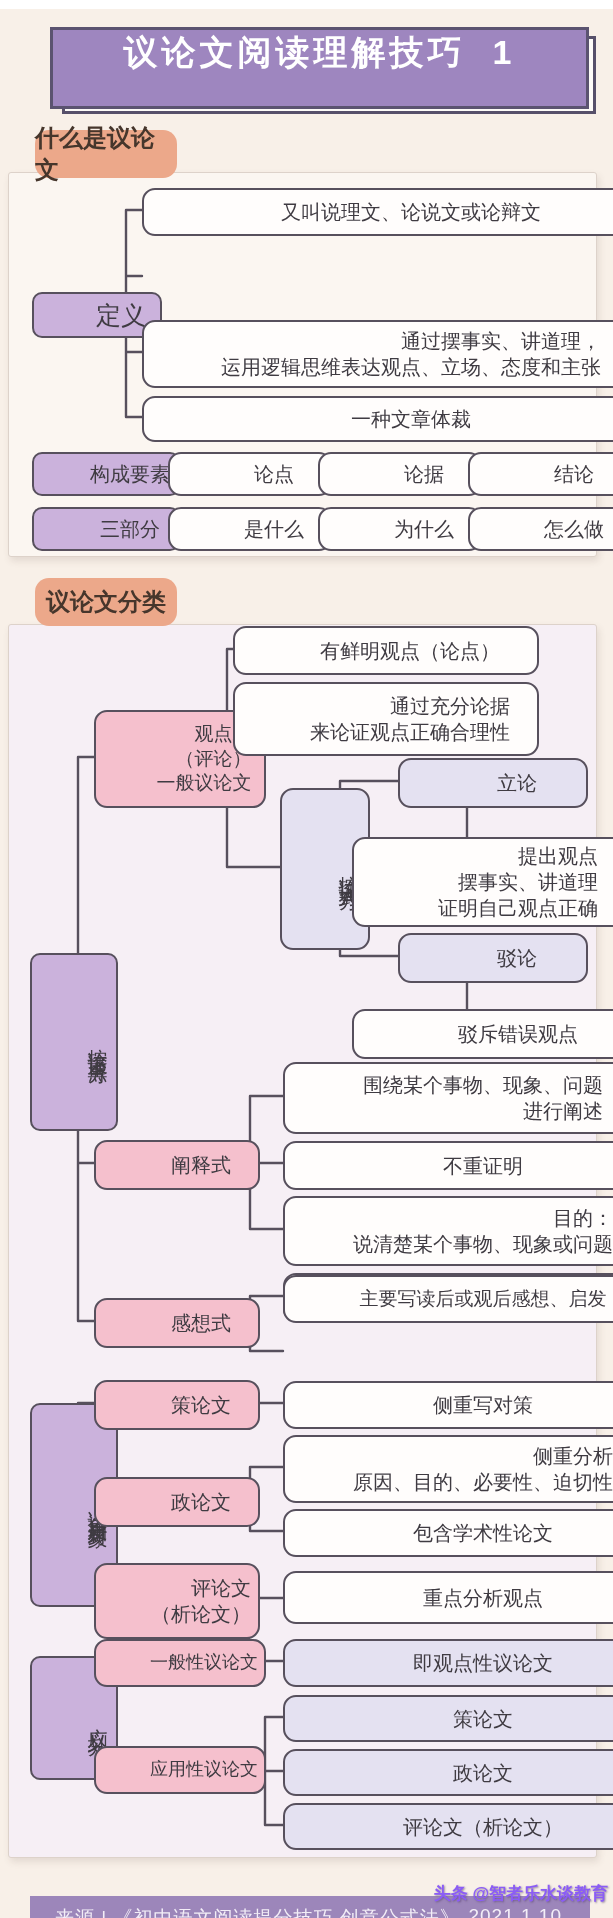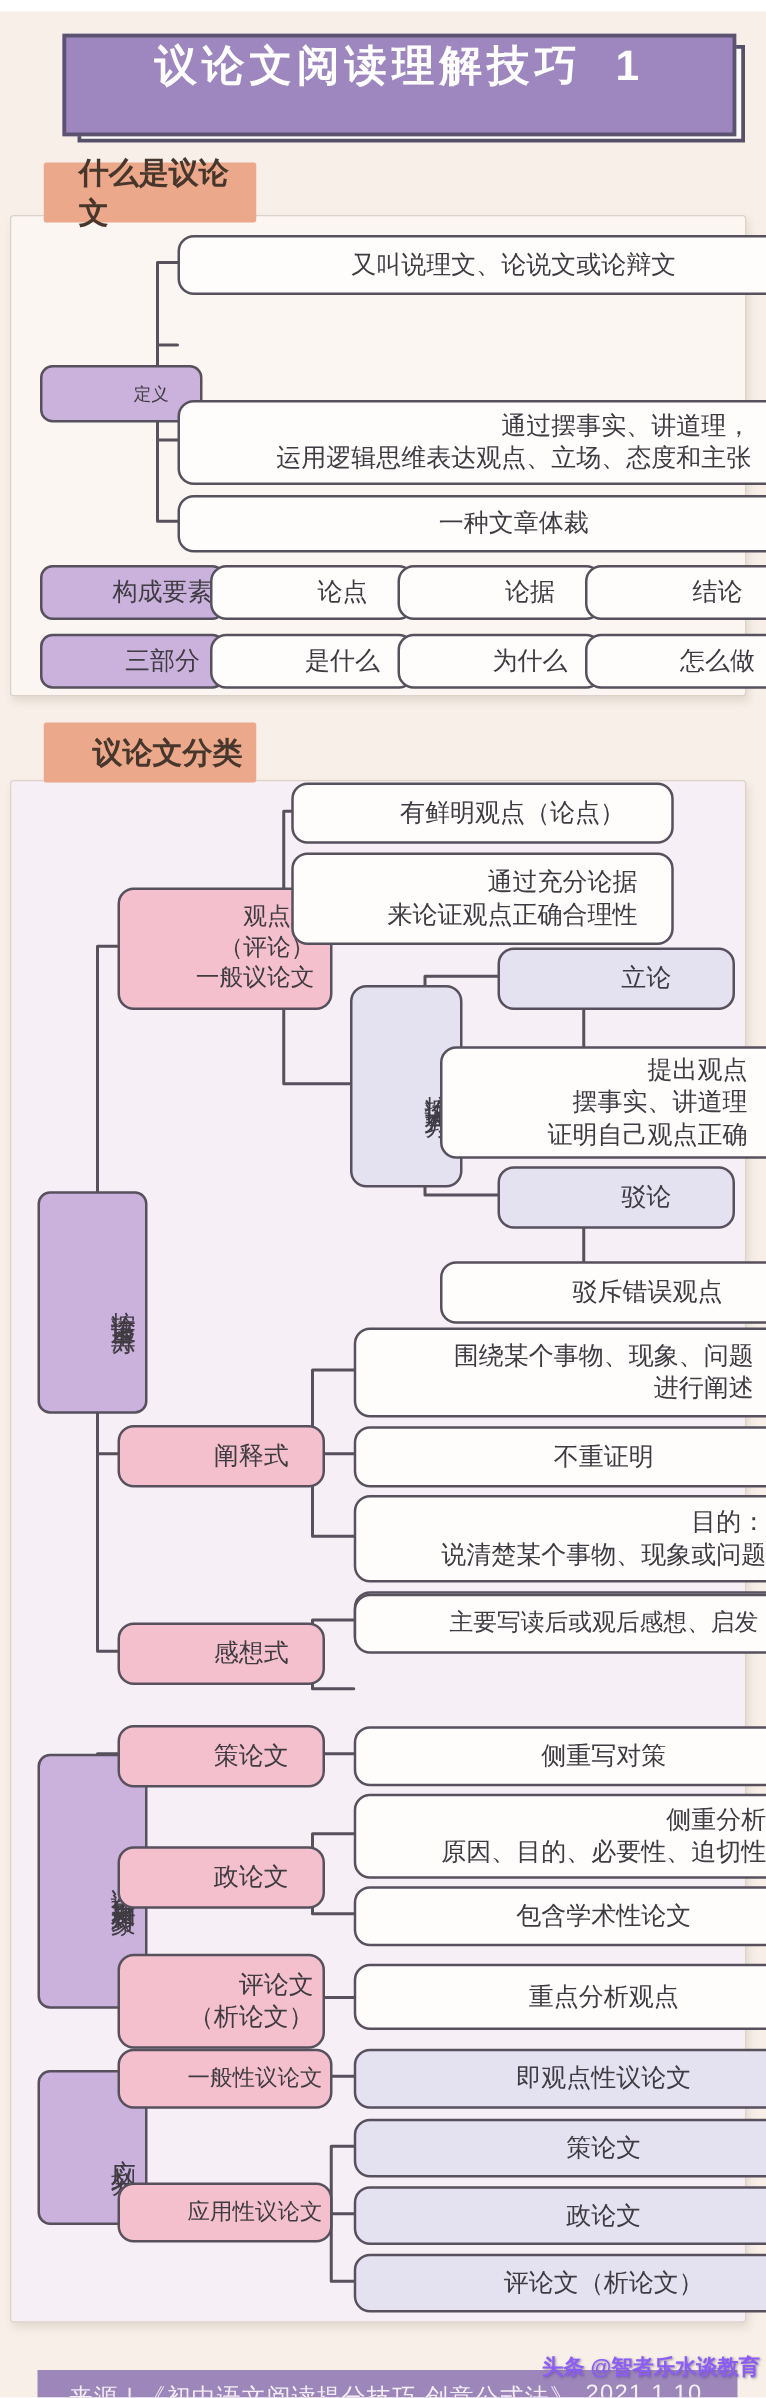--- a/index.html
+++ b/index.html
@@ -6,22 +6,22 @@
   .page{position:relative;width:613px;height:1918px;overflow:hidden;
         background:#f8f0e8;font-family:"Liberation Sans","DejaVu Sans",sans-serif;color:#3f3b42;}
   .topstrip{position:absolute;left:0;top:0;width:613px;height:9px;background:#ffffff;}
   
   .title-shadow{position:absolute;left:62px;top:36px;width:528px;height:72px;
         background:#fdfbf8;border:3px solid #57506a;}
   .title-bar{position:absolute;left:50px;top:27px;width:533px;height:76px;
         background:#9e86bf;border:3px solid #5b5370;display:flex;align-items:flex-start;justify-content:center;}
   .title-bar span{color:#ffffff;font-size:34px;font-weight:bold;letter-spacing:4px;white-space:pre;}
   
-  .sec-tag{position:absolute;left:35px;width:142px;height:48px;background:#eca88a;border-radius:2px;
-        display:flex;align-items:center;justify-content:center;font-size:24px;font-weight:bold;color:#46362c;z-index:3;padding-left:28px;}
+  .sec-tag{position:absolute;left:35px;width:142px;height:48px;background:#eca88a;border-radius:14px;
+        display:flex;align-items:center;justify-content:center;font-size:24px;font-weight:bold;color:#46362c;z-index:3;}
   
   .panel{position:absolute;left:8px;width:587px;border:1px solid #ddd2ca;border-radius:3px;
         box-shadow:2px 4px 7px rgba(90,70,60,0.13);}
   .panel1{top:172px;height:383px;background:#fbf6f1;}
   .panel2{top:624px;height:1232px;background:#f6eff5;}
   
   .node{position:absolute;border:2px solid #57505d;border-radius:13px;background:#fffdfc;
         display:flex;align-items:center;justify-content:center;text-align:right;
         font-size:20px;line-height:1.3;color:#3f3b42;z-index:2;white-space:pre-line;padding-left:48px;}
   .purple{background:#cbb2dc;border-radius:10px;}
@@ -52,21 +52,21 @@
   <div class="faint" style="left:420px;top:1680px">Nicole</div>
 
   <div class="title-shadow"></div>
   <div class="title-bar">
     <span>议论文阅读理解技巧  1</span>
   </div>
 
   <div class="sec-tag" style="top:130px">什么是议论文</div>
   <div class="panel panel1"></div>
 
-  <div class="node purple" style="left:32px;top:292px;width:78px;height:42px;font-size:14px"><span>定义</span></div>
+  <div class="node purple" style="left:32px;top:292px;width:78px;height:42px;font-size:25px"><span>定义</span></div>
   <div class="node" style="left:142px;top:188px;width:438px;height:44px"><span>又叫说理文、论说文或论辩文</span></div>
   <div class="node" style="left:142px;top:320px;width:438px;height:64px"><span>通过摆事实、讲道理，
 运用逻辑思维表达观点、立场、态度和主张</span></div>
   <div class="node" style="left:142px;top:396px;width:438px;height:42px"><span>一种文章体裁</span></div>
 
   <div class="node purple" style="left:32px;top:452px;width:96px;height:40px"><span>构成要素</span></div>
   <div class="node" style="left:168px;top:452px;width:112px;height:40px"><span>论点</span></div>
   <div class="node" style="left:318px;top:452px;width:112px;height:40px"><span>论据</span></div>
   <div class="node" style="left:468px;top:452px;width:112px;height:40px"><span>结论</span></div>
 

